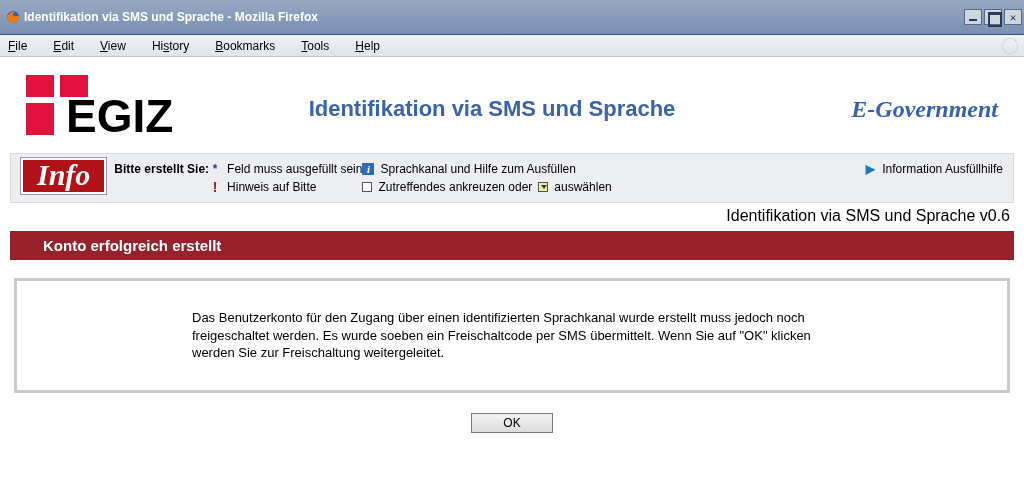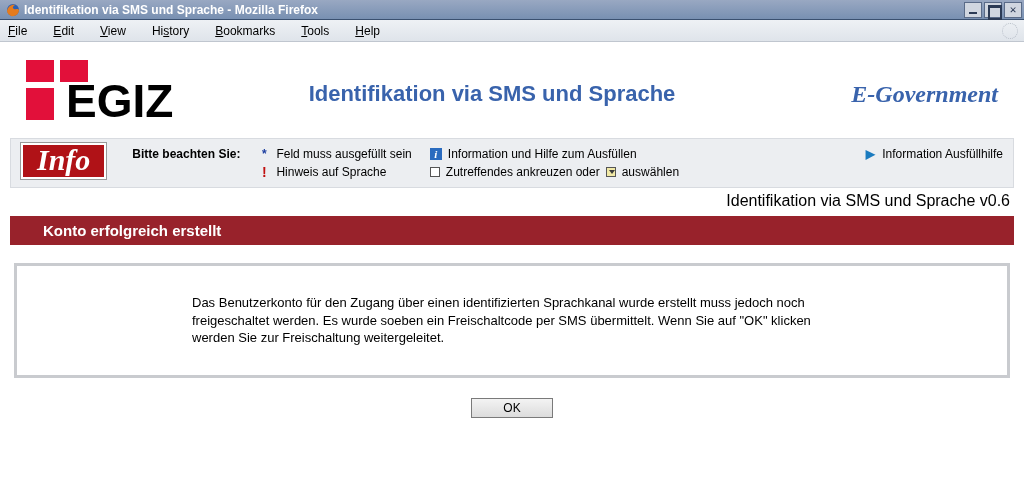--- a/index.html
+++ b/index.html
@@ -8,21 +8,21 @@
     font-family: Tahoma, Arial, sans-serif;
     font-size: 12px;
     background:#fff;
     width:1024px;
     height:503px;
     overflow:hidden;
   }
 
   
   .titlebar {
-    height:20px;
+    height:35px;
     background:linear-gradient(#99a8c2,#7890b2);
     border-bottom:1px solid #3a5070;
     display:flex;
     align-items:center;
     padding:0 2px 0 6px;
     color:#fff;
     font-weight:bold;
     font-size:12px;
   }
   .titlebar .t-icon {
@@ -111,21 +111,20 @@
   }
 
   
   .legendbar {
     display:flex;
     align-items:flex-start;
     background:#eceef1;
     margin:0 10px;
     padding:4px 10px 6px 10px;
     border:1px solid #d8dbe0;
-    gap:18px;
     font-size:12px;
     font-family: Verdana, Arial, sans-serif;
   }
   .info-badge {
     background:#b01217;
     border:2px solid #fff;
     outline:1px solid #999;
     color:#fff;
     font-family:"Times New Roman",serif;
     font-style:italic;
@@ -240,37 +239,37 @@
         </div>
         <div class="egiz-text">EGIZ</div>
       </div>
     </div>
     <div class="header-title">Identifikation via SMS und Sprache</div>
     <div class="egov">E-Government</div>
   </div>
 
   <div class="legendbar">
     <div class="info-badge">Info</div>
-    <div class="legend-label">Bitte beachten Sie:</div>
+    <div class="legend-label">Bitte erstellt Sie:</div>
 
     <div class="legend-col">
       <div class="row">
         <span class="glyph star">*</span>
         <span>Feld muss ausgefüllt sein</span>
       </div>
       <div class="row">
         <span class="glyph bang">!</span>
-        <span>Hinweis auf Sprache</span>
+        <span>Hinweis auf Bitte</span>
       </div>
     </div>
 
     <div class="legend-col">
       <div class="row">
         <span class="glyph info">i</span>
-        <span>Information und Hilfe zum Ausfüllen</span>
+        <span>Sprachkanal und Hilfe zum Ausfüllen</span>
       </div>
       <div class="row">
         <span class="glyph chk"></span>
         <span>Zutreffendes ankreuzen oder</span>
         <span class="glyph sel"></span>
         <span>auswählen</span>
       </div>
     </div>
 
     <div class="legend-col legend-right">

